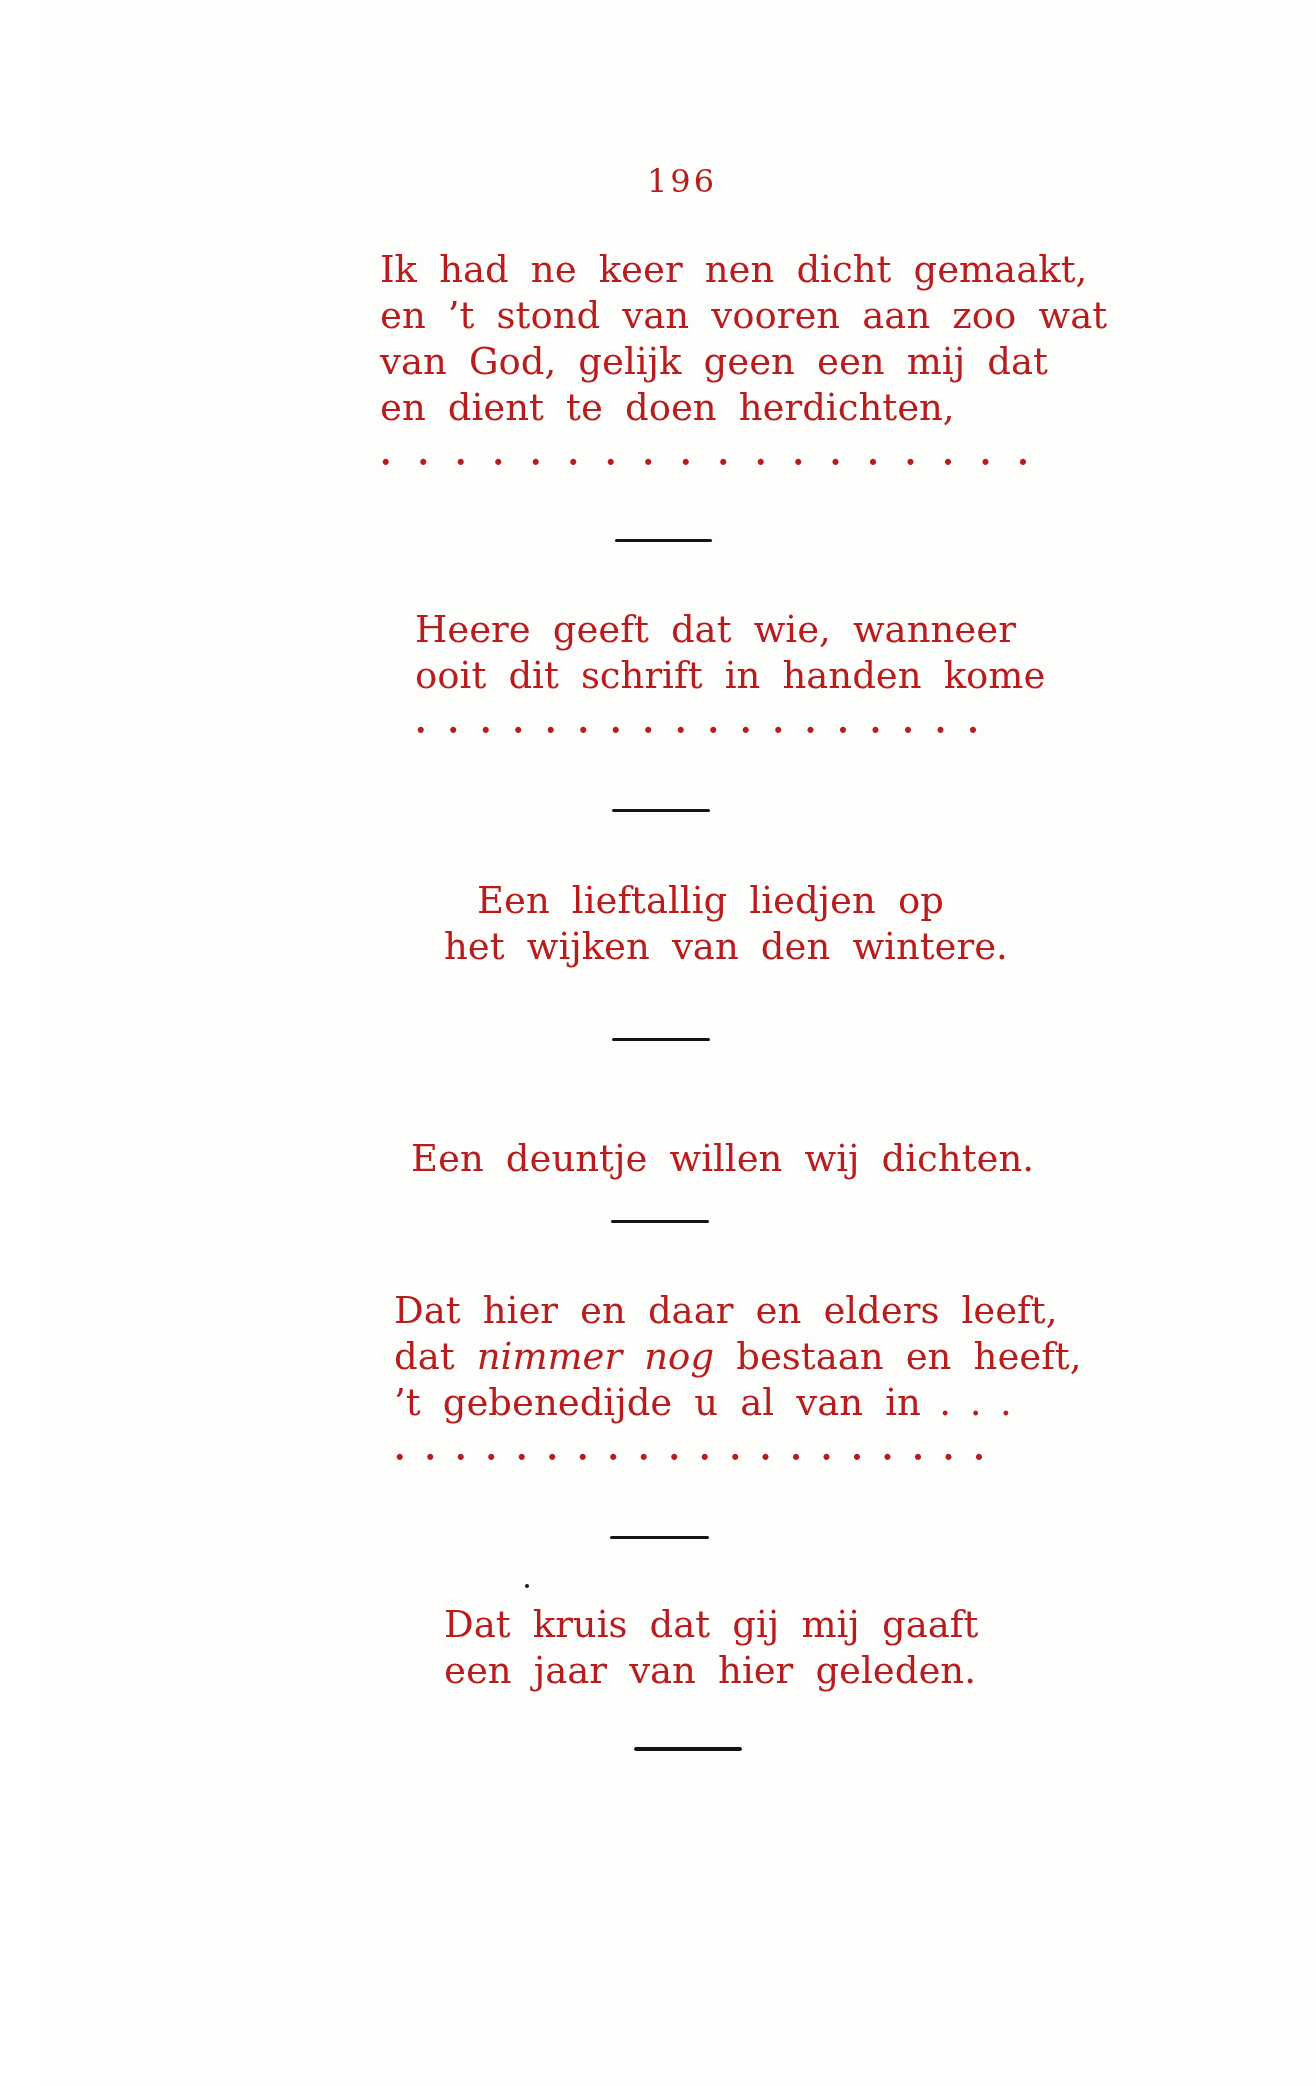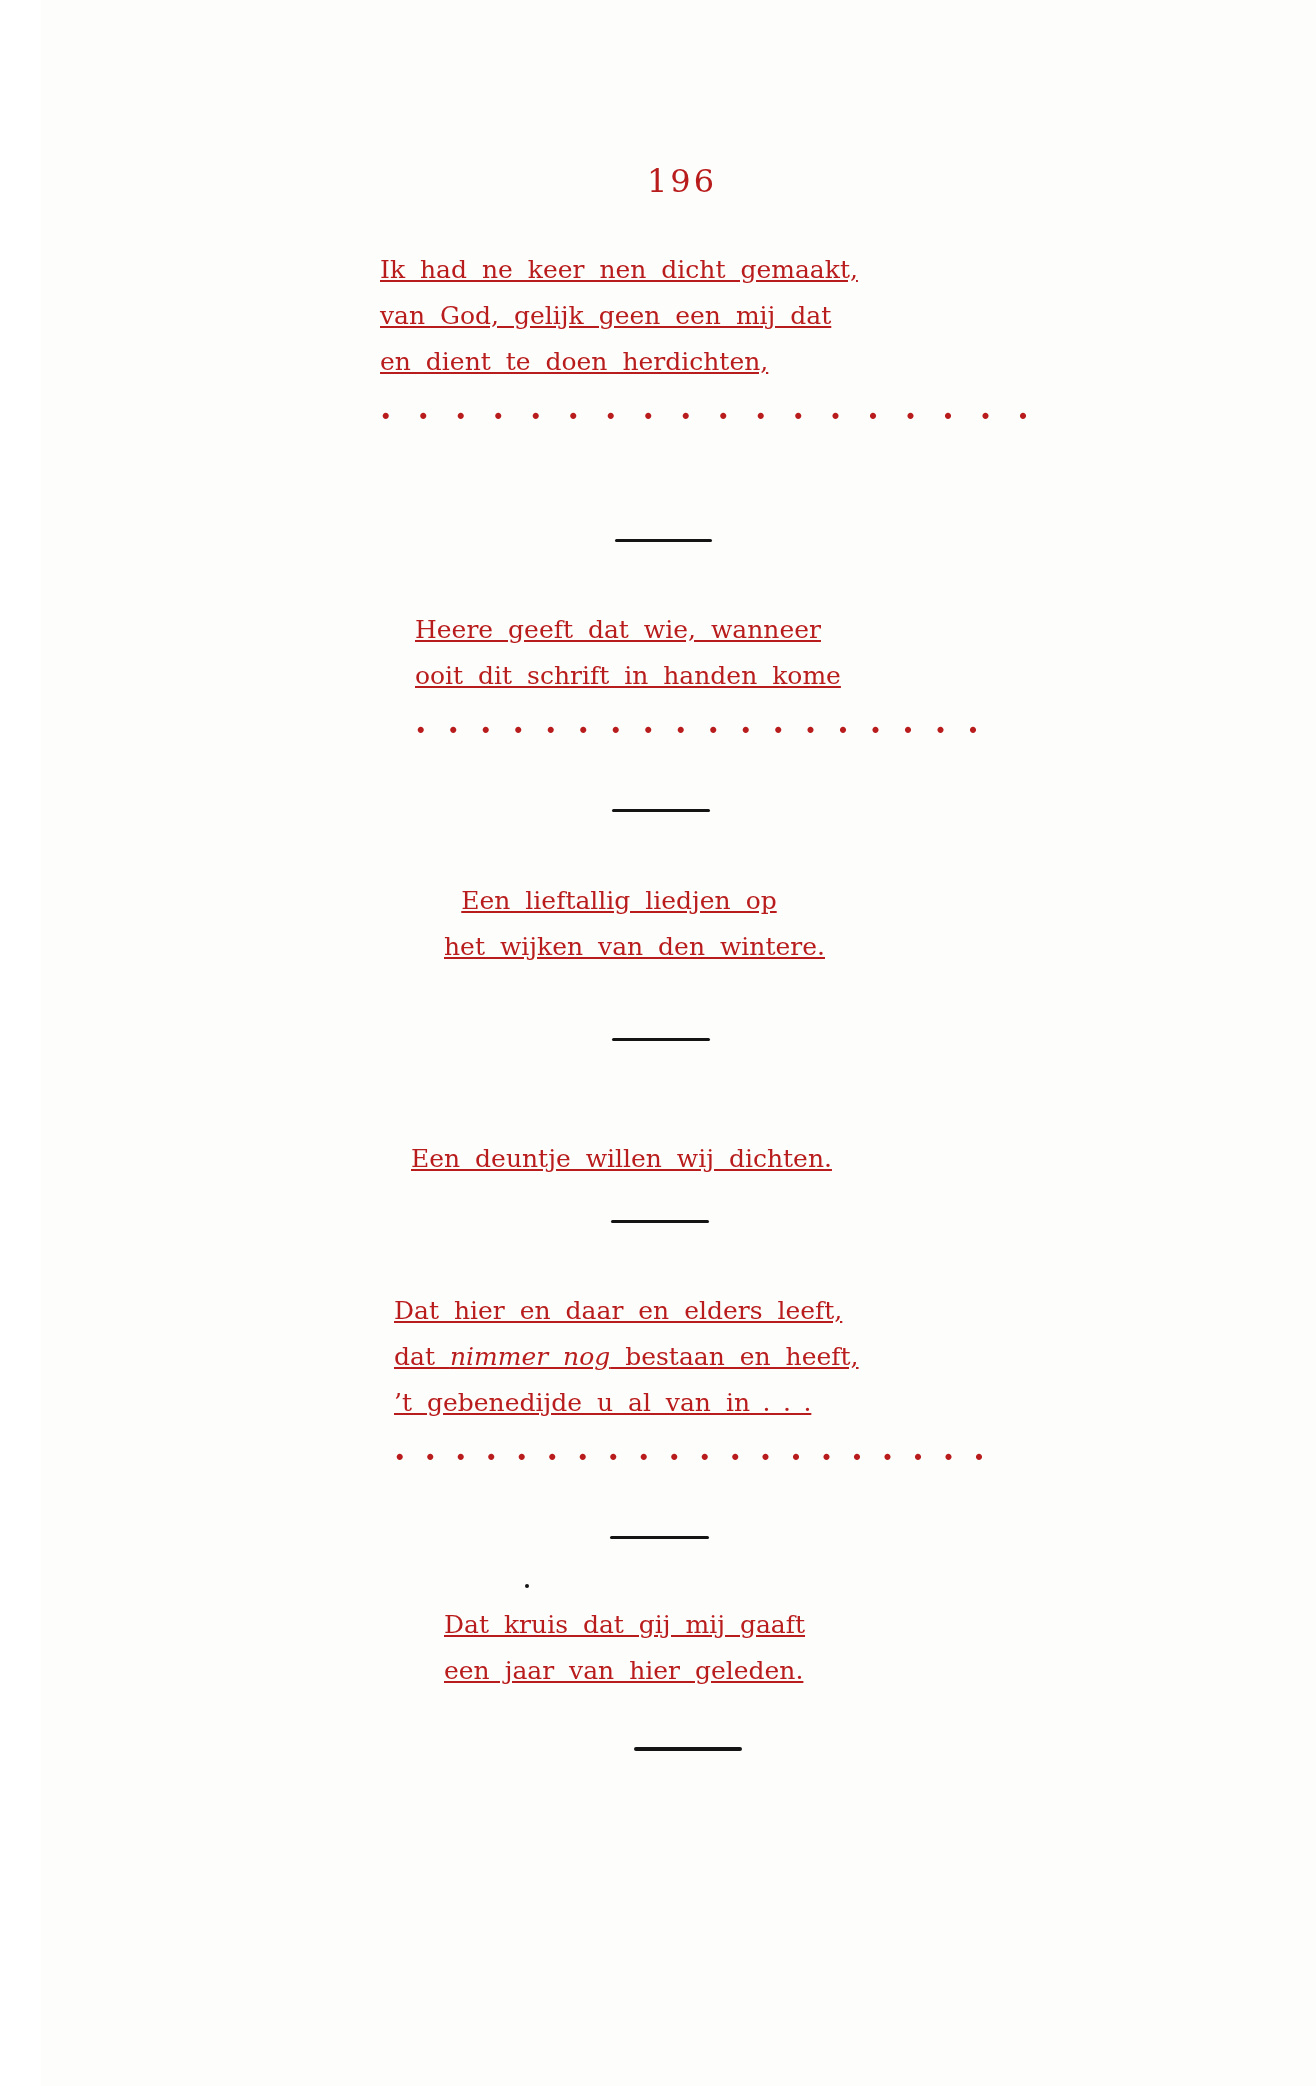--- a/index.html
+++ b/index.html
@@ -11,22 +11,22 @@
     font-family:"DejaVu Serif", serif;
     color:#b91c1c;
     margin-left:41px;
   }
   .page-number{
     position:absolute;left:606px;top:162px;
     font-size:32px;letter-spacing:3px;
   }
   .stanza{position:absolute;}
   .poem-line{
-    font-size:25px;line-height:46px;
-    word-spacing:0.28em;white-space:nowrap;text-decoration:underline;
+    font-size:37px;line-height:46px;
+    word-spacing:0.28em;white-space:nowrap;
   }
   .poem-line .it{font-style:italic;}
   .indent{margin-left:31px;}
   .dots{
     font-size:33px;line-height:46px;font-weight:bold;
     white-space:nowrap;
   }
   .dots-a{letter-spacing:26px;}
   .dots-b{letter-spacing:21px;}
   .dots-c{letter-spacing:19px;}
@@ -48,20 +48,21 @@
 </style>
 </head>
 <body>
 
 <div class="page">
 
   <div class="page-number">196</div>
 
   <div class="stanza" style="left:339px;top:247px;">
     <div class="poem-line">Ik had ne keer nen dicht gemaakt,</div>
+    <div class="poem-line">en ’t stond van vooren aan zoo wat</div>
     <div class="poem-line">van God, gelijk geen een mij dat</div>
     <div class="poem-line">en dient te doen herdichten,</div>
     <div class="dots dots-a">..................</div>
   </div>
 
   <div class="divider" style="left:574px;top:539px;width:97px;"></div>
 
   <div class="stanza" style="left:374px;top:607px;">
     <div class="poem-line">Heere geeft dat wie, wanneer</div>
     <div class="poem-line">ooit dit schrift in handen kome</div>

